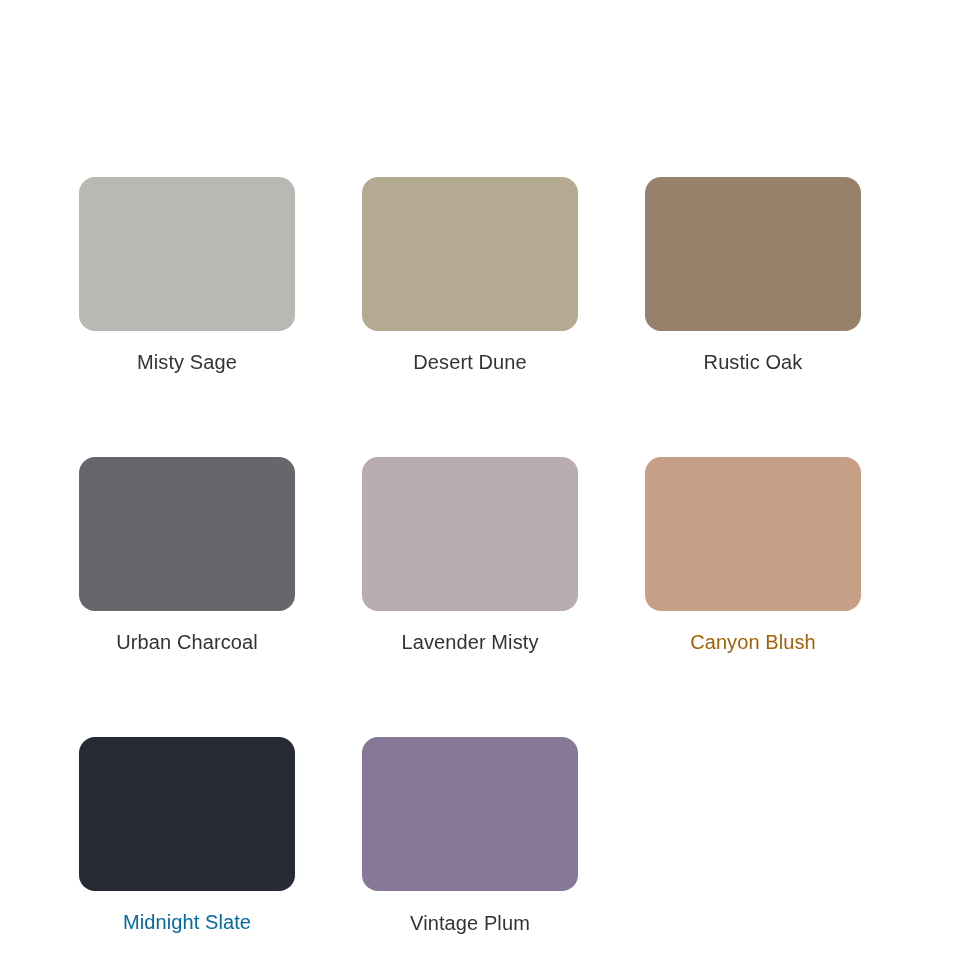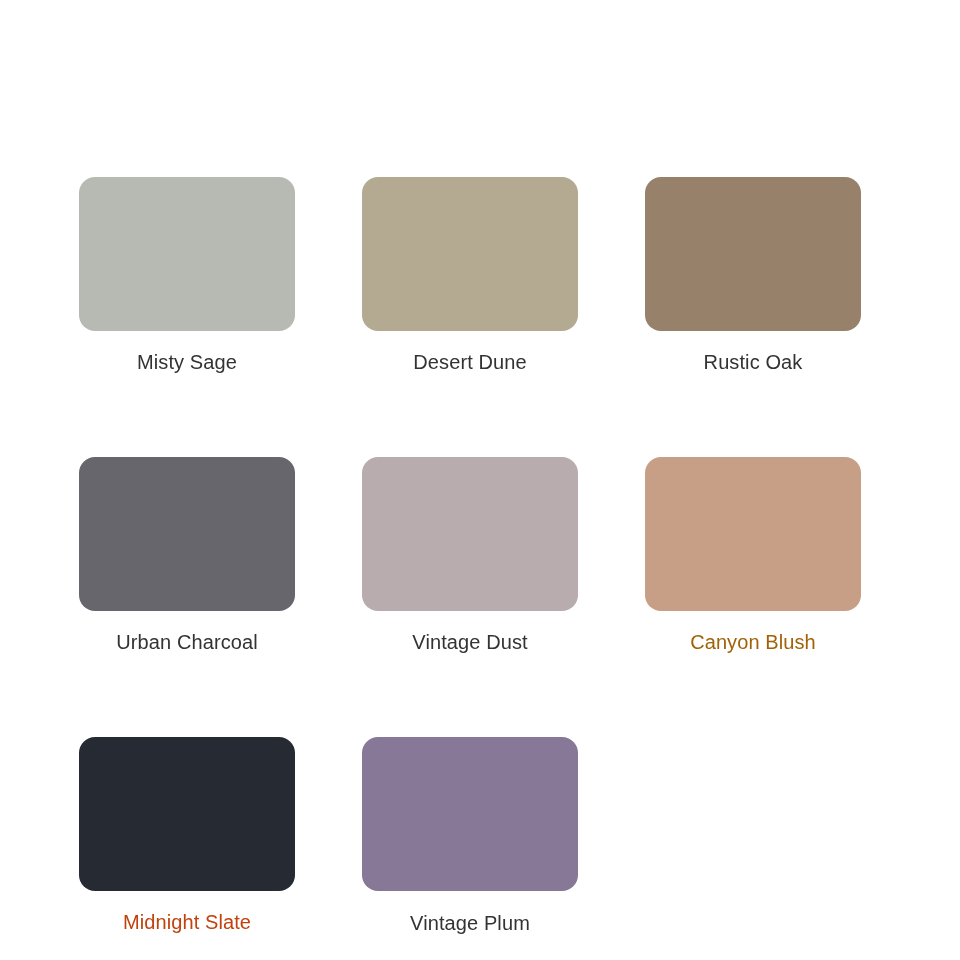--- a/index.html
+++ b/index.html
@@ -81,32 +81,32 @@
       <div class="swatch-label" style="color: rgb(51, 51, 51);">Rustic Oak</div>
     </div>
 
     <div class="swatch-cell">
       <div class="swatch-chip" style="background-color: rgb(103, 102, 108);"></div>
       <div class="swatch-label" style="color: rgb(51, 51, 51);">Urban Charcoal</div>
     </div>
 
     <div class="swatch-cell">
       <div class="swatch-chip" style="background-color: rgb(185, 172, 174);"></div>
-      <div class="swatch-label" style="color: rgb(51, 51, 51);">Vintage Dust</div>
+      <div class="swatch-label" style="color: rgb(51, 51, 51);">Lavender Misty</div>
     </div>
 
     <div class="swatch-cell">
       <div class="swatch-chip" style="background-color: rgb(199, 158, 134);"></div>
       <div class="swatch-label" style="color: #a16207;">Canyon Blush</div>
     </div>
 
 
     <div class="swatch-cell">
       <div class="swatch-chip" style="background-color: rgb(38, 42, 51);"></div>
-      <div class="swatch-label" style="color: #c2410c;">Midnight Slate</div>
+      <div class="swatch-label" style="color: #0369a1;">Midnight Slate</div>
     </div>
 
     <div class="swatch-cell">
       <div class="swatch-chip" style="background-color: rgb(135, 120, 151);"></div>
       <div class="swatch-label" style="color: rgb(51, 51, 51); margin-top: 20px;">Vintage Plum</div>
     </div>
 
   </div>
 </div>
 

